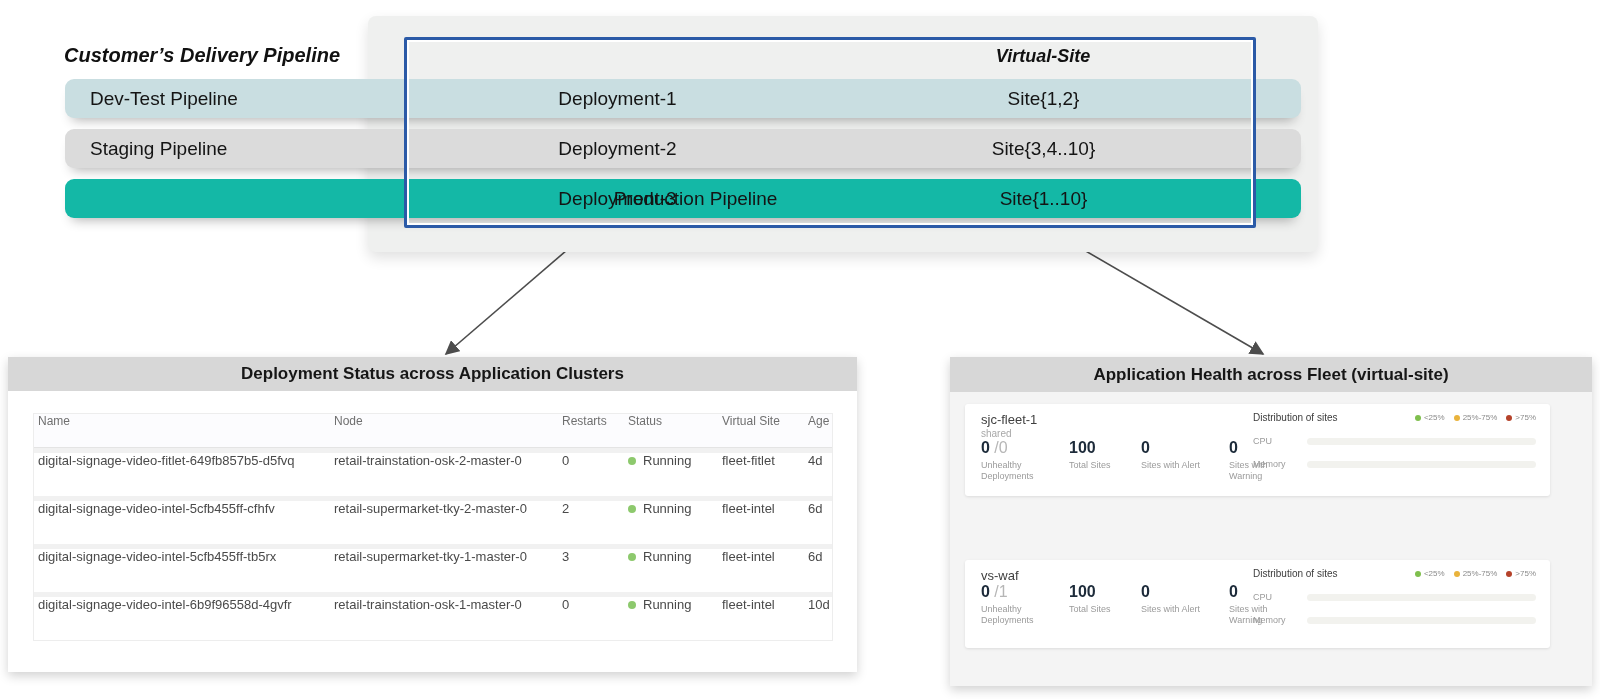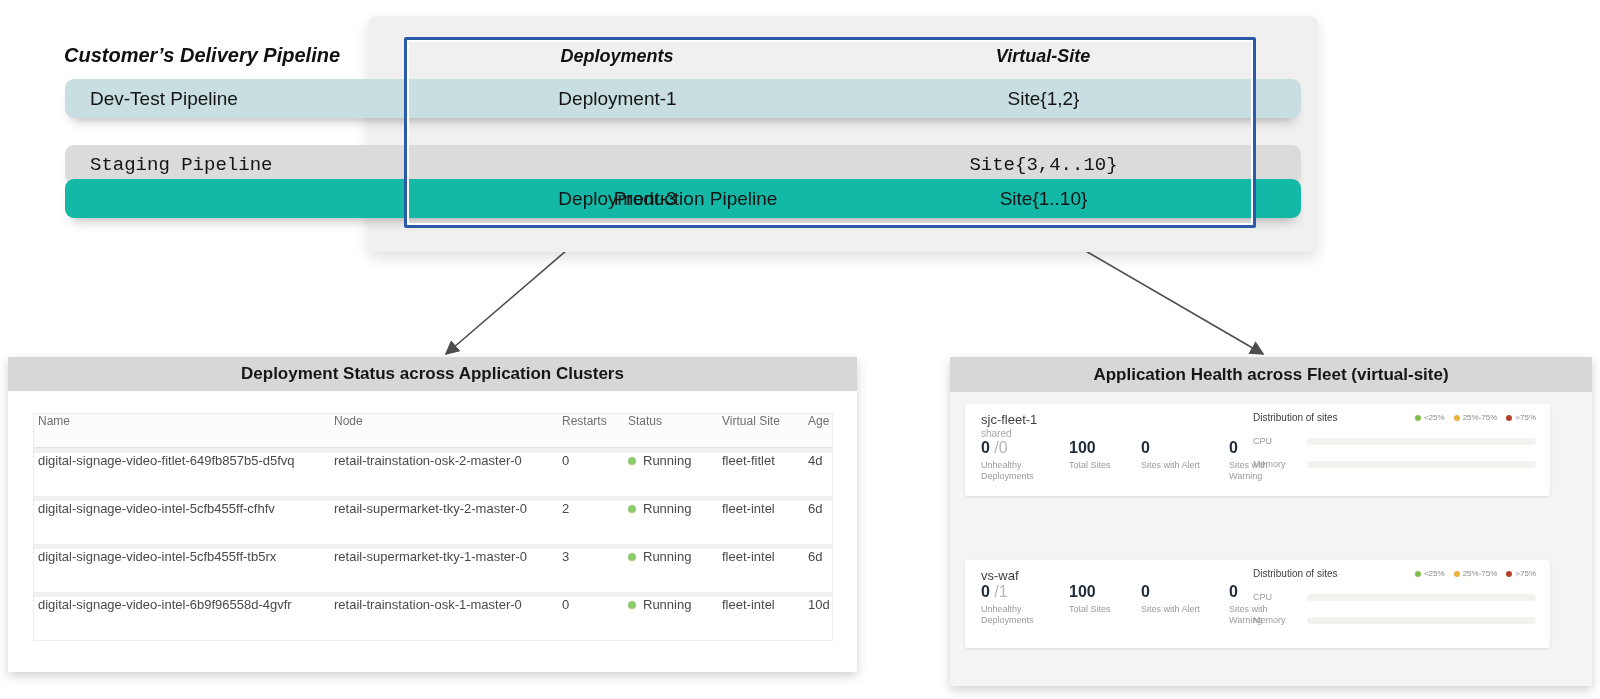--- a/index.html
+++ b/index.html
@@ -17,21 +17,21 @@
   .col-header.deploy { left:404px; width:426px; }
   .col-header.site   { left:830px; width:426px; }
 
   .prow { position:absolute; left:65px; width:1236px; height:39px; border-radius:9px;
     display:flex; align-items:center; font-size:19px; color:#141414;
     box-shadow:0 9px 12px -7px rgba(0,0,0,0.30); }
   .prow .cell-pipeline { padding-left:25px; white-space:nowrap; }
   .prow .cell-deploy { position:absolute; left:339px; width:427px; text-align:center; }
   .prow .cell-site   { position:absolute; left:765px; width:427px; text-align:center; }
   .row-devtest    { top:79px;  background:#c9dee1; }
-  .row-staging    { top:145px; background:#dbdbdb;font-family:Liberation Mono, monospace; }
+  .row-staging    { top:129px; background:#dbdbdb; }
   .row-production { top:179px; background:#14b8a6;justify-content:center; }
 
   .blue-box { position:absolute; left:404px; top:37px; width:852px; height:191px;
     border:3px solid #2b5aa7; box-shadow:inset 0 0 0 2px #ffffff; border-radius:2px; }
 
   .arrows { position:absolute; left:0; top:0; width:1600px; height:699px; pointer-events:none; }
 
   
   .panel { position:absolute; background:#ffffff; box-shadow:0 4px 10px rgba(0,0,0,0.18); }
   .panel-header { width:100%; background:#d7d7d7; display:flex; align-items:center; justify-content:center; }
@@ -92,30 +92,30 @@
         <path d="M0,0 L9,4.5 L0,9 z" fill="#4d4d4d"></path>
       </marker>
     </defs>
     <line x1="588" y1="232" x2="446" y2="354" stroke="#4d4d4d" stroke-width="1.6" marker-end="url(#ah)"></line>
     <line x1="1053" y1="232" x2="1263" y2="354" stroke="#4d4d4d" stroke-width="1.6" marker-end="url(#ah)"></line>
   </svg>
 
   <div class="top-panel"></div>
 
   <div class="pipeline-title">Customer’s Delivery Pipeline</div>
-  <div class="col-header deploy">Deployments</div>
   <div class="col-header site">Virtual-Site</div>
 
   <div class="prow row-devtest">
     <span class="cell-pipeline">Dev-Test Pipeline</span>
     <span class="cell-deploy">Deployment-1</span>
     <span class="cell-site">Site{1,2}</span>
   </div>
   <div class="prow row-staging">
     <span class="cell-pipeline">Staging Pipeline</span>
+    <span class="cell-deploy">Deployment-2</span>
     <span class="cell-site">Site{3,4..10}</span>
   </div>
   <div class="prow row-production">
     <span class="cell-pipeline">Production Pipeline</span>
     <span class="cell-deploy">Deployment-3</span>
     <span class="cell-site">Site{1..10}</span>
   </div>
 
   <div class="blue-box"></div>
 

